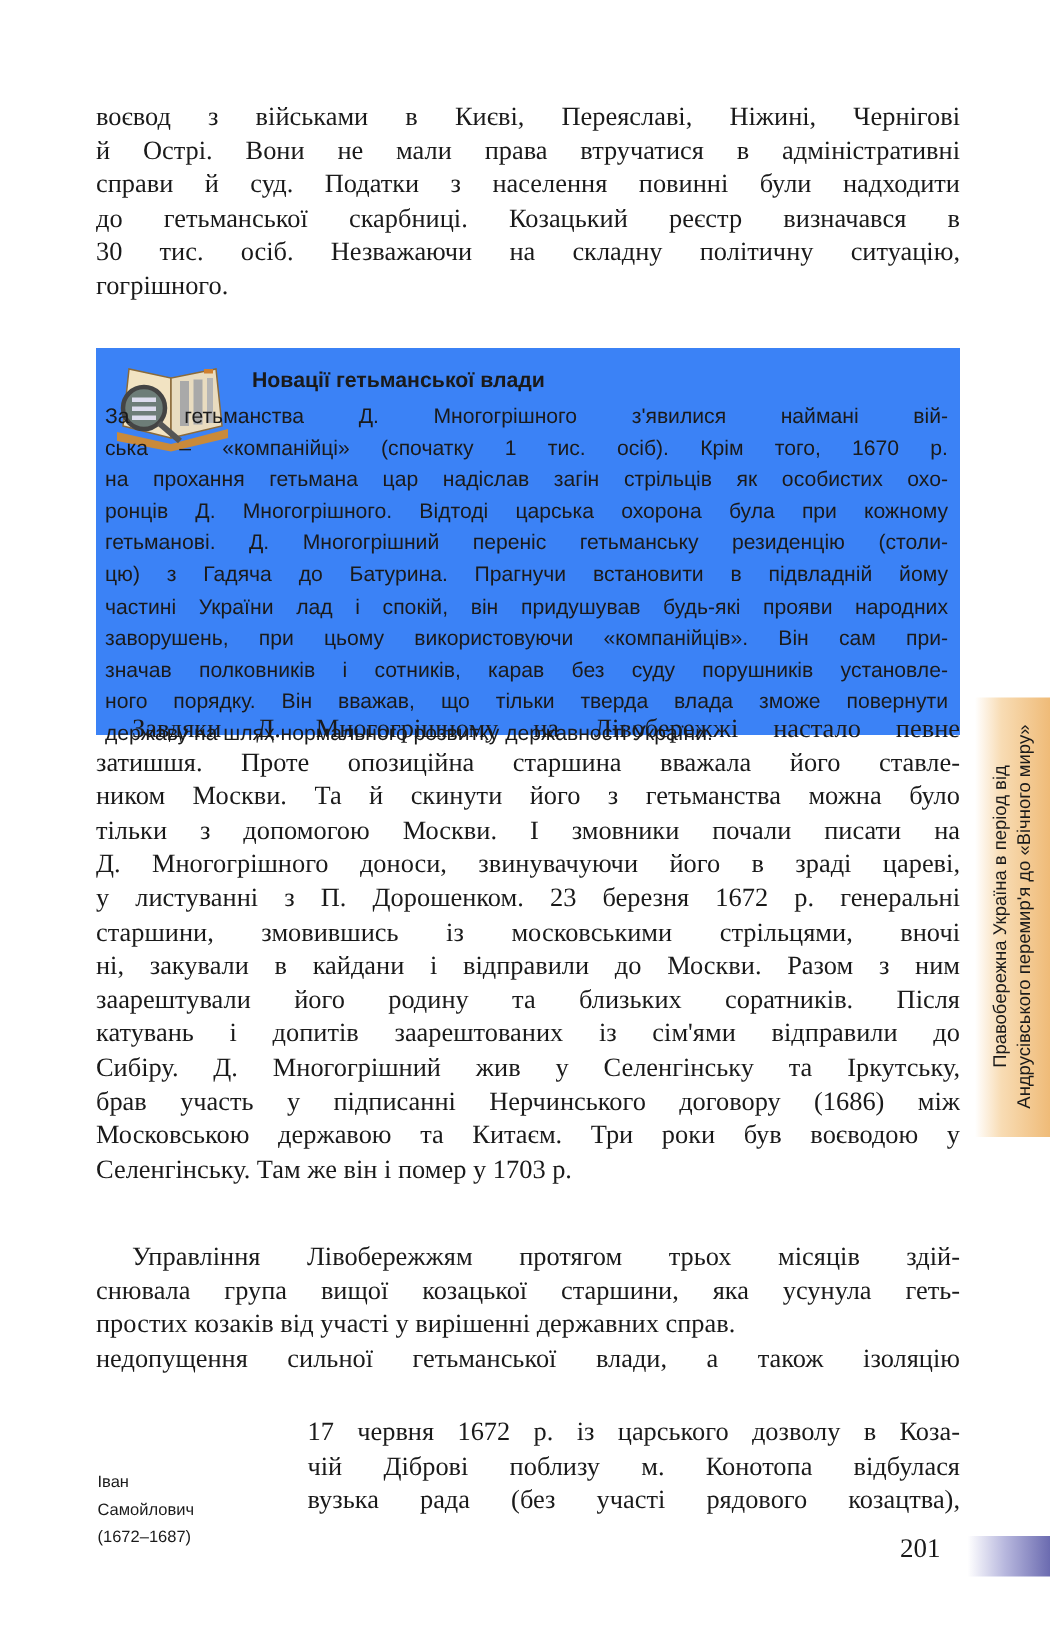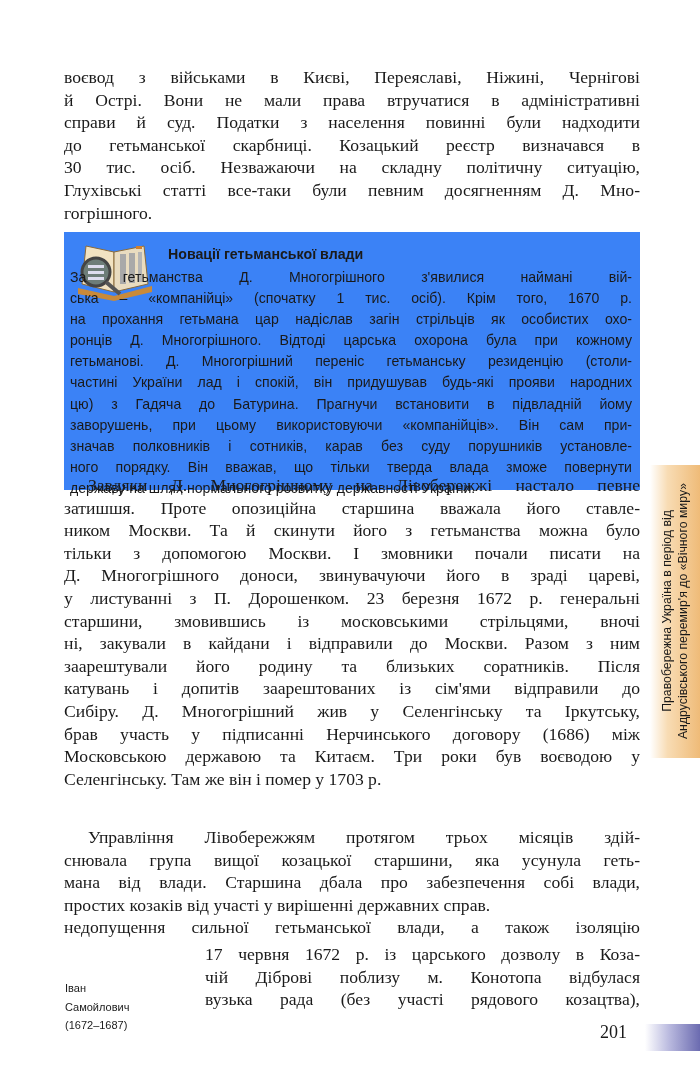--- a/index.html
+++ b/index.html
@@ -69,21 +69,20 @@
 </style>
 </head>
 <body>
 
 <div class="serif-text" id="block1">
   <span class="line">воєвод з військами в Києві, Переяславі, Ніжині, Чернігові</span>
   <span class="line">й Острі. Вони не мали права втручатися в адміністративні</span>
   <span class="line">справи й суд. Податки з населення повинні були надходити</span>
   <span class="line">до гетьманської скарбниці. Козацький реєстр визначався в</span>
   <span class="line">30 тис. осіб. Незважаючи на складну політичну ситуацію,</span>
-  <span class="line">Глухівські статті все-таки були певним досягненням Д. Мно-</span>
   <span class="line last">гогрішного.</span>
 </div>
 
 <div class="infobox">
   <div class="icon">
     <svg width="82" height="58" viewBox="0 0 82 58">
       <path d="M4 44 L40 52 L78 42 L78 48 L40 57 L4 50 Z" fill="#c98a3a"></path>
       <path d="M8 40 L40 48 L40 8 L12 2 Z" fill="#f2e3c2" stroke="#8a6a3a" stroke-width="1"></path>
       <path d="M40 48 L74 40 L70 2 L40 8 Z" fill="#e9dcc0" stroke="#8a6a3a" stroke-width="1"></path>
       <rect x="46" y="10" width="6" height="30" fill="#a9a9a9"></rect>
@@ -97,22 +96,22 @@
       <line x1="32" y1="38" x2="46" y2="50" stroke="#555" stroke-width="4"></line>
     </svg>
   </div>
   <div class="box-title">Новації гетьманської влади</div>
   <div class="box-body">
     <span class="line short">За гетьманства Д. Многогрішного з'явилися наймані вій-</span>
     <span class="line short">ська – «компанійці» (спочатку 1 тис. осіб). Крім того, 1670 р.</span>
     <span class="line">на прохання гетьмана цар надіслав загін стрільців як особистих охо-</span>
     <span class="line">ронців Д. Многогрішного. Відтоді царська охорона була при кожному</span>
     <span class="line">гетьманові. Д. Многогрішний переніс гетьманську резиденцію (столи-</span>
+    <span class="line">цю) з Гадяча до Батурина. Прагнучи встановити в підвладній йому</span>
     <span class="line">частині України лад і спокій, він придушував будь-які прояви народних</span>
-    <span class="line">цю) з Гадяча до Батурина. Прагнучи встановити в підвладній йому</span>
     <span class="line">заворушень, при цьому використовуючи «компанійців». Він сам при-</span>
     <span class="line">значав полковників і сотників, карав без суду порушників установле-</span>
     <span class="line">ного порядку. Він вважав, що тільки тверда влада зможе повернути</span>
     <span class="line last">державу на шлях нормального розвитку державності України.</span>
   </div>
 </div>
 
 <div class="serif-text" id="block2">
   <span class="line" style="padding-left:24px">Завдяки Д. Многогрішному на Лівобережжі настало певне</span>
   <span class="line">затишшя. Проте опозиційна старшина вважала його ставле-</span>
@@ -126,21 +125,20 @@
   <span class="line">катувань і допитів заарештованих із сім'ями відправили до</span>
   <span class="line">Сибіру. Д. Многогрішний жив у Селенгінську та Іркутську,</span>
   <span class="line">брав участь у підписанні Нерчинського договору (1686) між</span>
   <span class="line">Московською державою та Китаєм. Три роки був воєводою у</span>
   <span class="line last">Селенгінську. Там же він і помер у 1703 р.</span>
 </div>
 
 <div class="serif-text" id="block3">
   <span class="line" style="padding-left:24px">Управління Лівобережжям протягом трьох місяців здій-</span>
   <span class="line">снювала група вищої козацької старшини, яка усунула геть-</span>
-  <span class="line">мана від влади. Старшина дбала про забезпечення собі влади,</span>
   <span class="line last">простих козаків від участі у вирішенні державних справ.</span>
   <span class="line">недопущення сильної гетьманської влади, а також ізоляцію</span>
 </div>
 
 <div class="margin-note">
   <div>Іван</div>
   <div>Самойлович</div>
   <div>(1672–1687)</div>
 </div>
 

